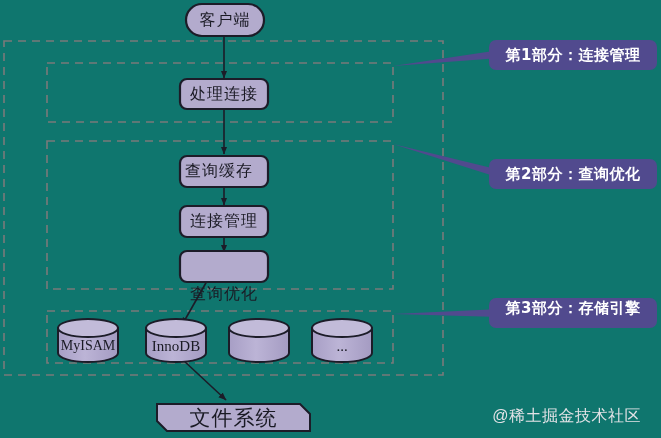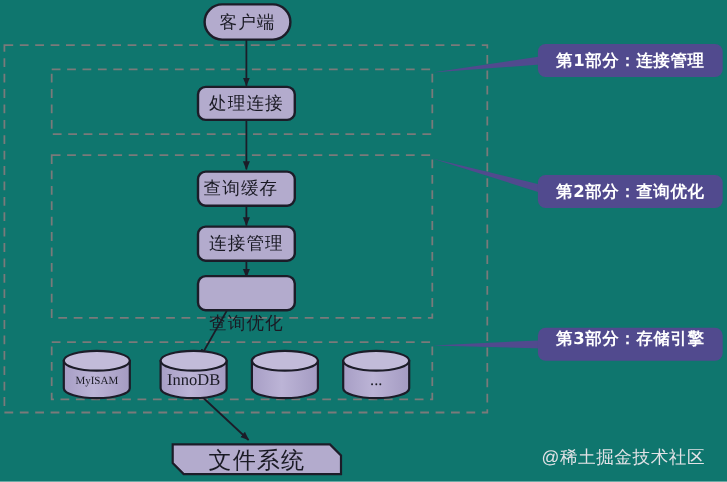--- a/index.html
+++ b/index.html
@@ -146,21 +146,21 @@
   <div class="node-label cjk" style="left:186px; top:4px; width:78px; height:32px; font-size:16px;">客户端</div>
 
   <div class="node-label cjk" style="left:180px; top:79px; width:88px; height:30px; font-size:16px;">处理连接</div>
 
   <div class="node-label cjk" style="left:180px; top:156px; width:78px; height:31px; font-size:16px;">查询缓存</div>
 
   <div class="node-label cjk" style="left:180px; top:206px; width:88px; height:31px; font-size:16px;">连接管理</div>
 
   <div class="node-label cjk" style="left:180px; top:251px; width:88px; height:31px; font-size:16px;margin-top:28px;">查询优化</div>
 
-  <div class="node-label latin" style="left:58px; top:335px; width:60px; height:22px; font-size:10px;">MyISAM</div>
+  <div class="node-label latin" style="left:58px; top:335px; width:60px; height:22px; font-size:14px;">MyISAM</div>
 
   <div class="node-label latin" style="left:146px; top:335px; width:60px; height:22px; font-size:15px;">InnoDB</div>
 
 
   <div class="node-label latin" style="left:312px; top:335px; width:60px; height:22px; font-size:15px;">...</div>
 
   <div class="node-label cjk" style="left:157px; top:404px; width:153px; height:27px; font-size:21px;">文件系统</div>
 
   <div class="callout-label" style="left:489px; top:40px; width:168px; height:30px;">第1部分：连接管理</div>
 

